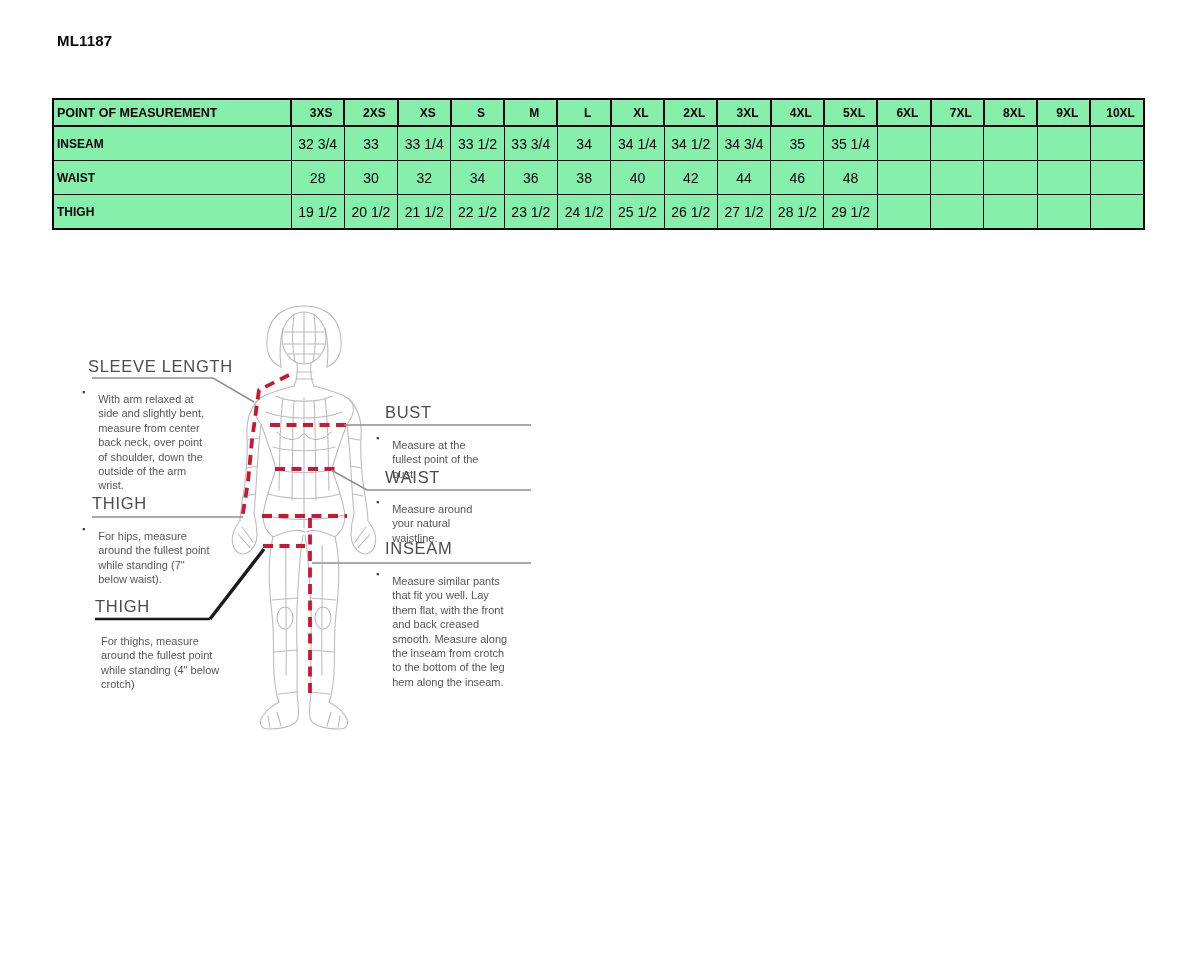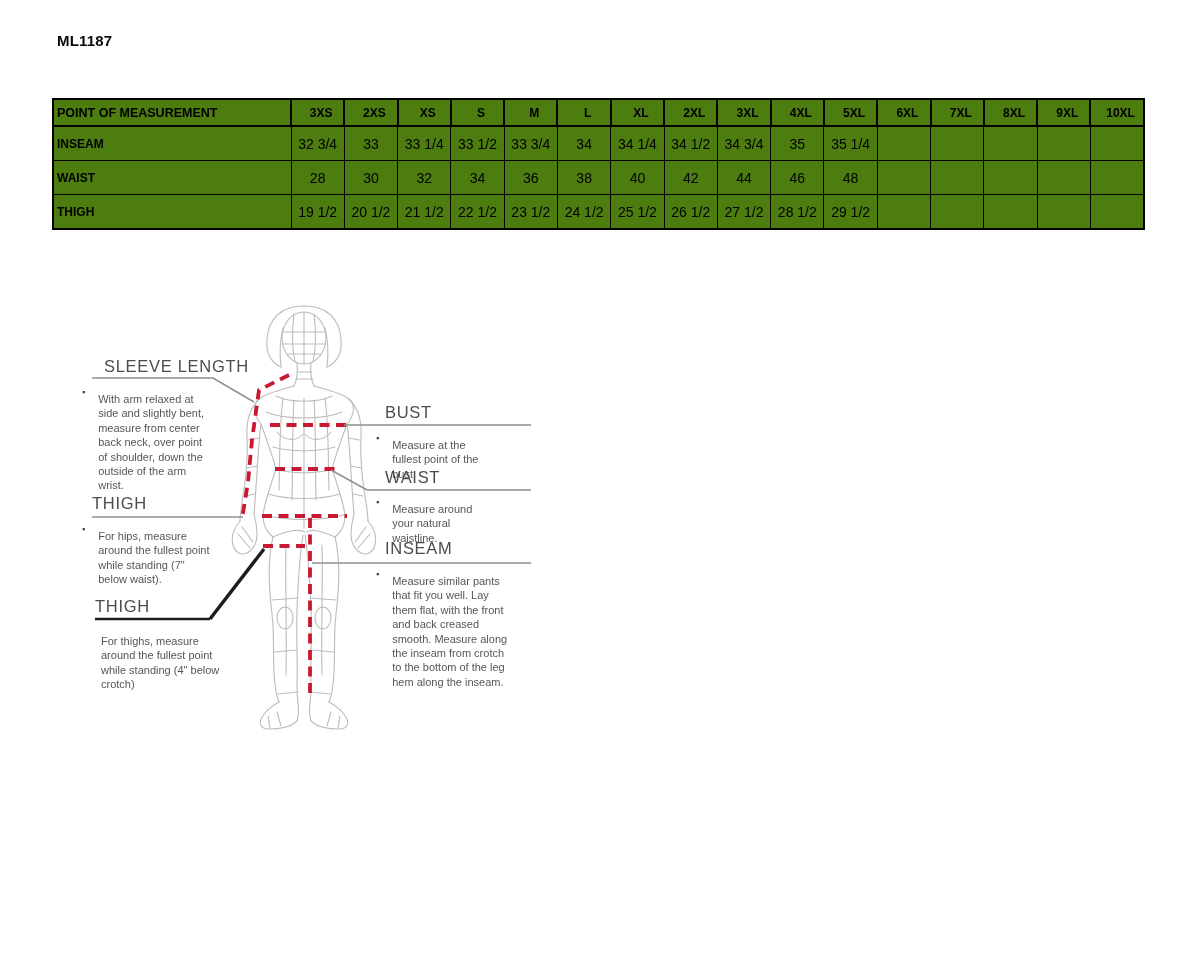--- a/index.html
+++ b/index.html
@@ -7,21 +7,21 @@
     position:relative;width:1200px;height:774px;background:#ffffff;
     font-family:"Liberation Sans",sans-serif;overflow:hidden;color:#000;
   }
   .doc-title{
     position:absolute;left:57px;top:32px;font-size:15px;font-weight:bold;color:#0a0a0a;
     letter-spacing:0.2px;
   }
   
   table.size-table{
     position:absolute;left:52px;top:98px;width:1091px;
-    border-collapse:collapse;table-layout:fixed;background:#4d7c0f;
+    border-collapse:collapse;table-layout:fixed;background:#86efac;
     border:2.5px solid #000;
   }
   table.size-table th,table.size-table td{
     border:1.6px solid #000;padding:0;overflow:hidden;white-space:nowrap;vertical-align:middle;
   }
   table.size-table thead th{
     border:2.2px solid #000;height:25px;font-size:12px;font-weight:bold;text-align:center;padding-left:7px;
   }
   table.size-table thead th.label-col{text-align:left;padding-left:3px;font-size:12.5px;}
   table.size-table tbody th{
@@ -256,21 +256,21 @@
       <path class="conn" d="M 92 378 L 213 378 L 254 402"></path>
       <path class="conn" d="M 92 517 L 243 517"></path>
       <path class="conn" d="M 344 425 L 531 425"></path>
       <path class="conn" d="M 331 470 L 367 490 L 531 490"></path>
       <path class="conn" d="M 312 563 L 531 563"></path>
       <path class="conn-dark" stroke-width="2.4" d="M 95 619 L 210 619"></path>
       <path class="conn-dark" stroke-width="3.4" d="M 210 619 L 264 549"></path>
     </g>
   </svg>
 
-  <div class="sec-h" style="left:104px;top:357px;">SLEEVE LENGTH</div>
+  <div class="sec-h" style="left:88px;top:357px;">SLEEVE LENGTH</div>
   <div class="sec-body" style="left:82px;top:384px;width:134px;">
     <span class="bullet">▪</span>
     <p>With arm relaxed at side and slightly bent, measure from center back neck, over point of shoulder, down the outside of the arm wrist.</p>
   </div>
 
   <div class="sec-h" style="left:92px;top:494px;">THIGH</div>
   <div class="sec-body" style="left:82px;top:521px;width:140px;">
     <span class="bullet">▪</span>
     <p>For hips, measure around the fullest point while standing (7" below waist).</p>
   </div>

